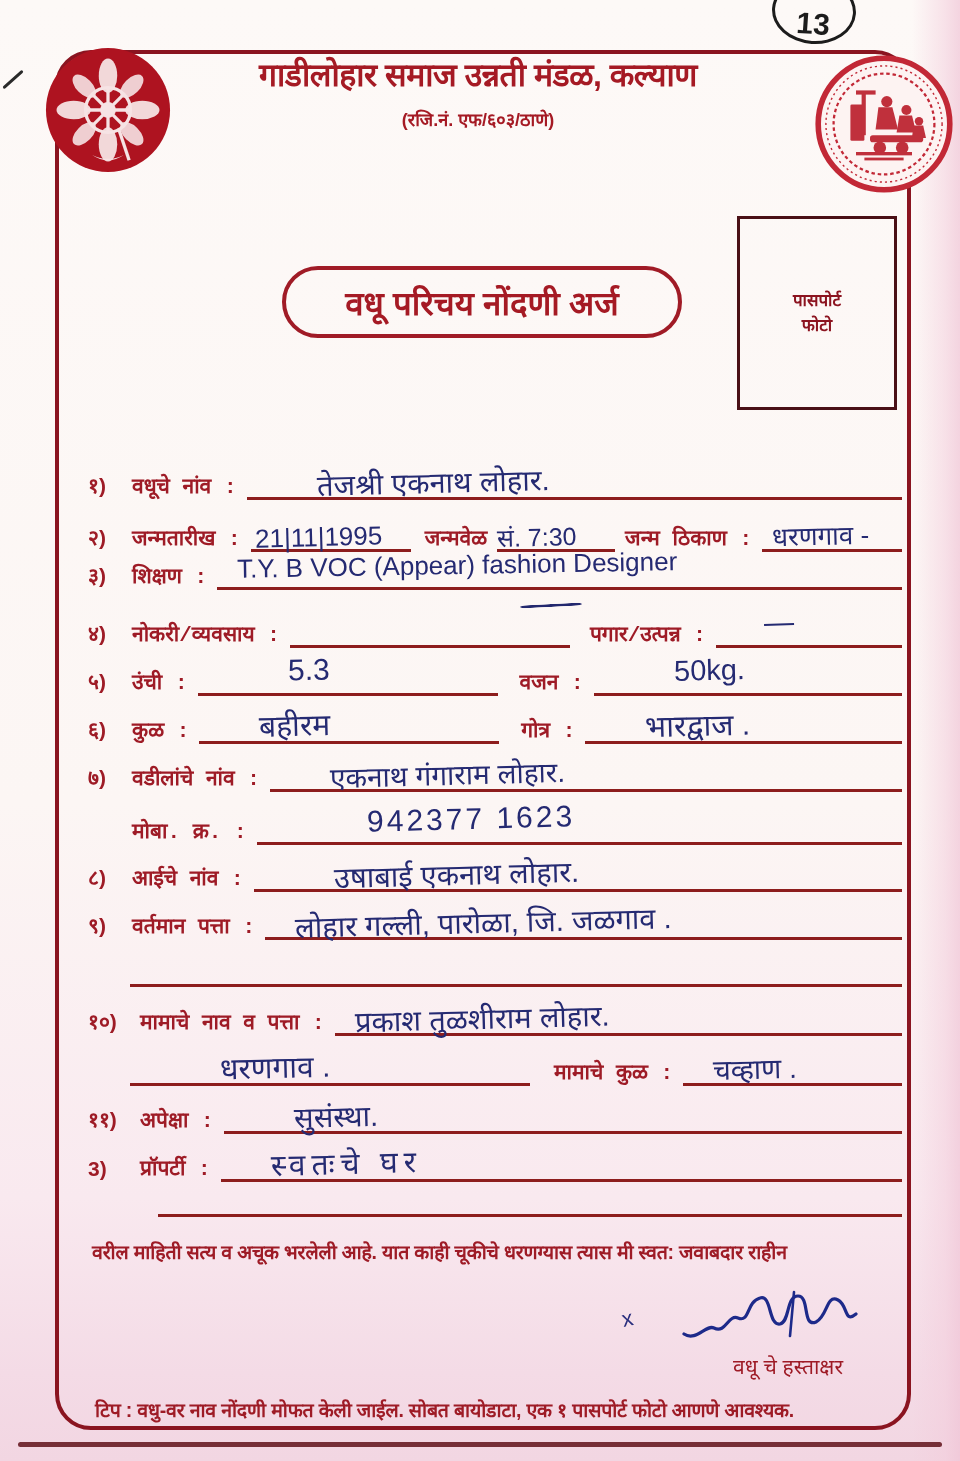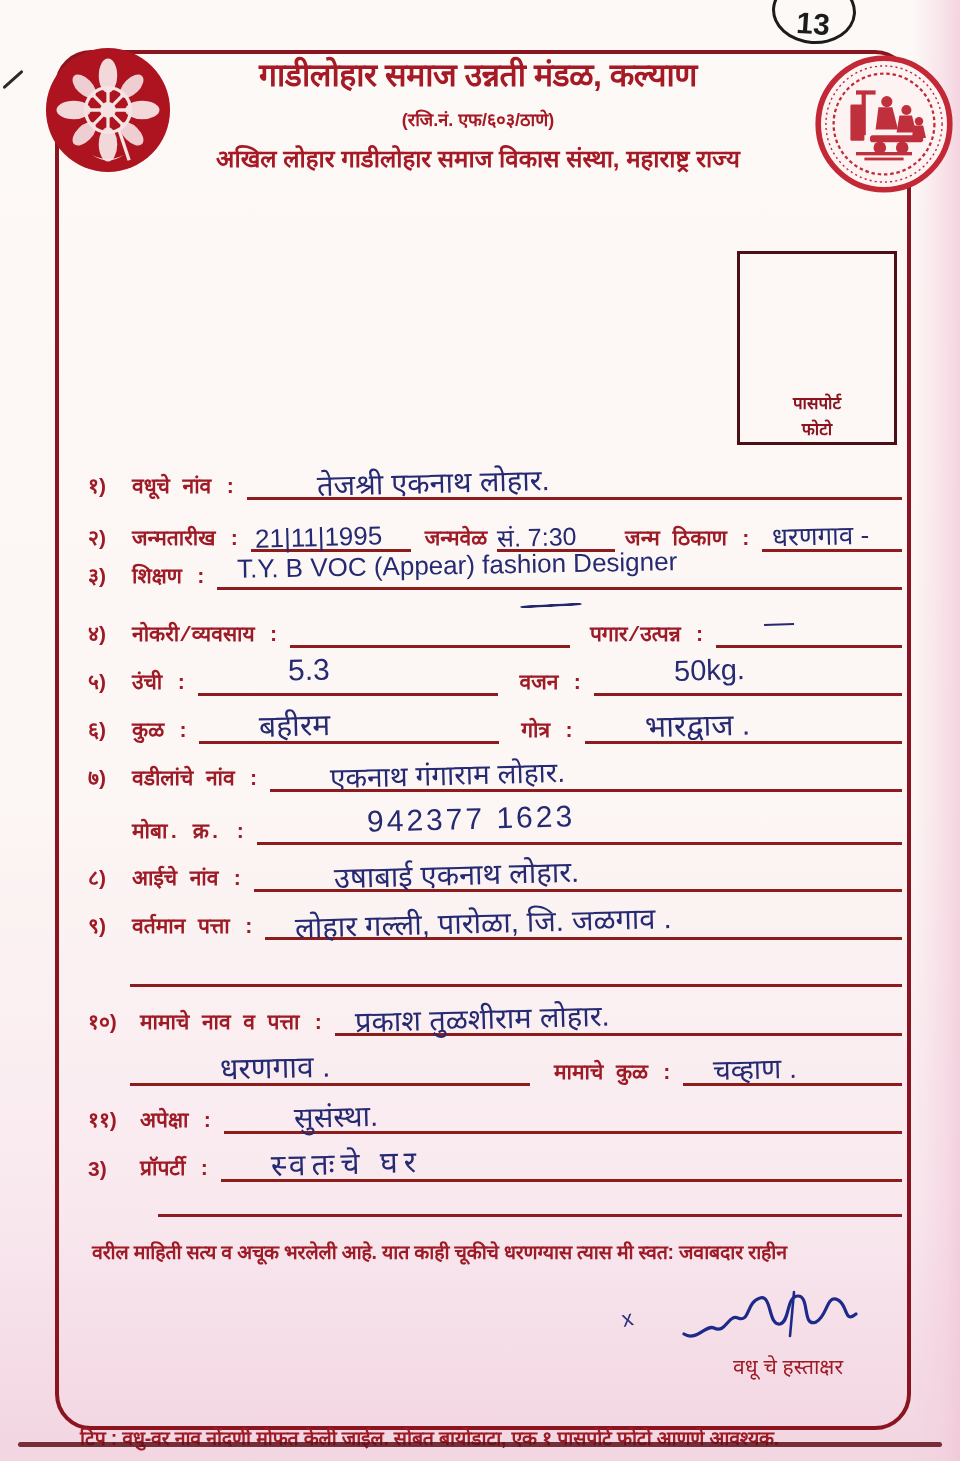--- a/index.html
+++ b/index.html
@@ -28,42 +28,42 @@
   .hdr .l1{font-size:32px; font-weight:bold; letter-spacing:-.5px;}
   .hdr .r1{font-size:18px; font-weight:bold; margin-top:12px;}
   .hdr .l2{font-size:24px; font-weight:bold; margin-top:10px; white-space:nowrap;}
   .hdr .r2{font-size:17px; font-weight:bold; margin-top:4px;}
 
   
   .title-box{position:absolute; left:282px; top:266px; width:392px; height:64px;
     border:4px solid #a01b26; border-radius:44px; display:flex; align-items:center; justify-content:center;
     color:#a51a24; font-size:33px; font-weight:bold;}
   .photo-box{position:absolute; left:737px; top:216px; width:154px; height:188px;
-    border:3px solid #4a1016; display:flex; flex-direction:column; align-items:center; justify-content:flex-end;
-    color:#8c1420; font-size:17px; font-weight:bold; line-height:1.5;margin-top:35px;}
+    border:3px solid #4a1016; display:flex; flex-direction:column; align-items:center; justify-content:center;
+    color:#8c1420; font-size:17px; font-weight:bold; line-height:1.5;}
 
   
   .row{position:absolute; left:88px; width:814px; height:38px; display:flex; align-items:flex-end;}
   .num{color:#9e1b26; font-weight:bold; font-size:21px; width:44px; flex:none; padding-bottom:1px;}
   .lbl{color:#9e1b26; font-weight:bold; font-size:21px; white-space:nowrap; padding:0 10px 1px 0; flex:none;font-family:Liberation Mono, monospace;}
   .line{flex:1; border-bottom:3px solid #8d1d1d; position:relative; height:38px;}
   .line.fx{flex:none;}
   .hw{position:absolute; bottom:-4px; left:40px; font-size:27px; color:#252a72;
     white-space:nowrap; transform:rotate(-1.5deg); font-family:"Liberation Sans",sans-serif;}
   .hw.up{bottom:6px;}
   .rule{position:absolute; height:0; border-bottom:3px solid #8d1d1d;}
 
   .decl{position:absolute; left:92px; top:1238px; width:820px; color:#9e1b26;
     font-size:19.5px; font-weight:bold; white-space:nowrap; letter-spacing:-.2px;}
   .sig-mark{position:absolute; left:622px; top:1306px; color:#2a2f7e; font-size:22px; transform:rotate(-12deg);}
   .sig{position:absolute; left:676px; top:1284px;}
   .sig-label{position:absolute; left:688px; top:1352px; width:200px; text-align:center;
     color:#9e1b26; font-size:21px; font-weight:normal;}
-  .tip{position:absolute; left:80px; top:1396px; width:820px; color:#9e1b26;
-    font-size:19.5px; font-weight:bold; white-space:nowrap; letter-spacing:-.2px;margin-top:28px;}
+  .tip{position:absolute; left:95px; top:1396px; width:820px; color:#9e1b26;
+    font-size:19.5px; font-weight:bold; white-space:nowrap; letter-spacing:-.2px;}
 </style>
 </head>
 <body>
 
 <div class="page">
   <div class="pink-streak"></div>
   <div class="frame"></div>
   <div class="pen-corner"></div>
 
   <div class="logo-left">
@@ -118,23 +118,25 @@
     </svg>
   </div>
 
   <div class="page-circle">
     <span>13</span>
   </div>
 
   <div class="hdr">
     <div class="l1">गाडीलोहार समाज उन्नती मंडळ, कल्याण</div>
     <div class="r1">(रजि.नं. एफ/६०३/ठाणे)</div>
-    <div class="l2">अखिल लोहार गाडीलोहार समाज विकास संस्था, महाराष्ट्र राज्य</div>
-  </div>
-
+  </div>
+
+  <div class="title-box">
+    <span>वधू परिचय नोंदणी अर्ज</span>
+  </div>
   <div class="photo-box">
     <span>पासपोर्ट</span>
     <span>फोटो</span>
   </div>
 
   <div class="row" style="top:462px">
     <span class="num">१)</span>
     <span class="lbl">वधूचे नांव :</span>
     <span class="line">
       <span class="hw" style="left:70px; font-size:29px">तेजश्री एकनाथ लोहार.</span>

